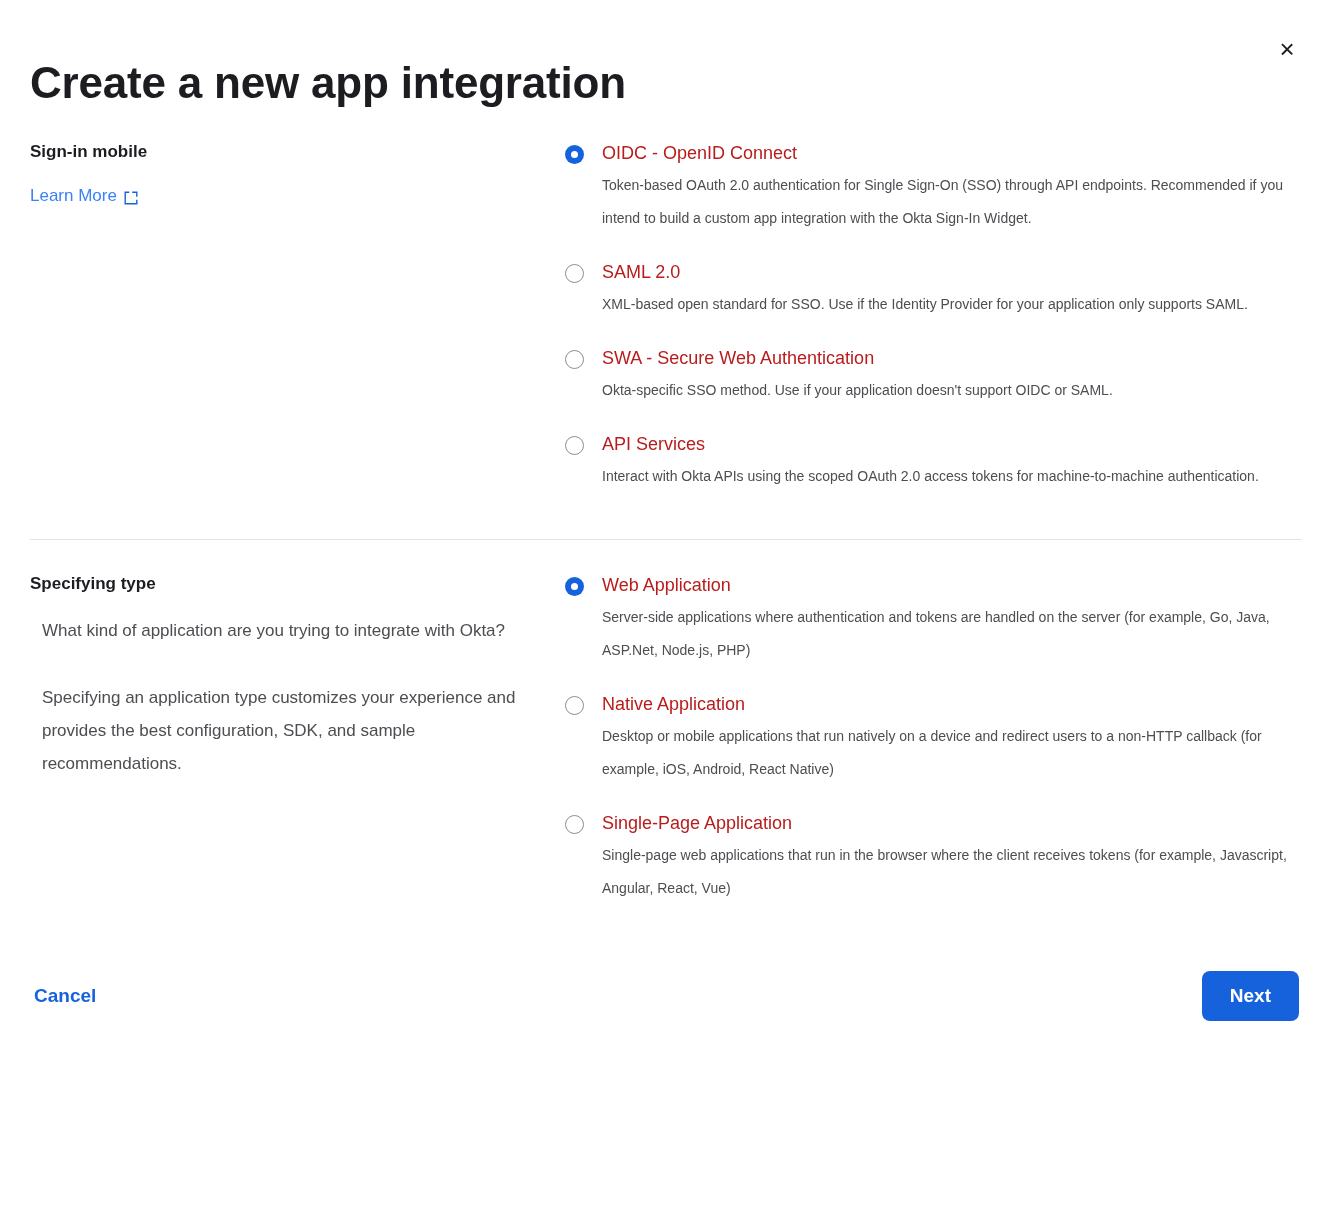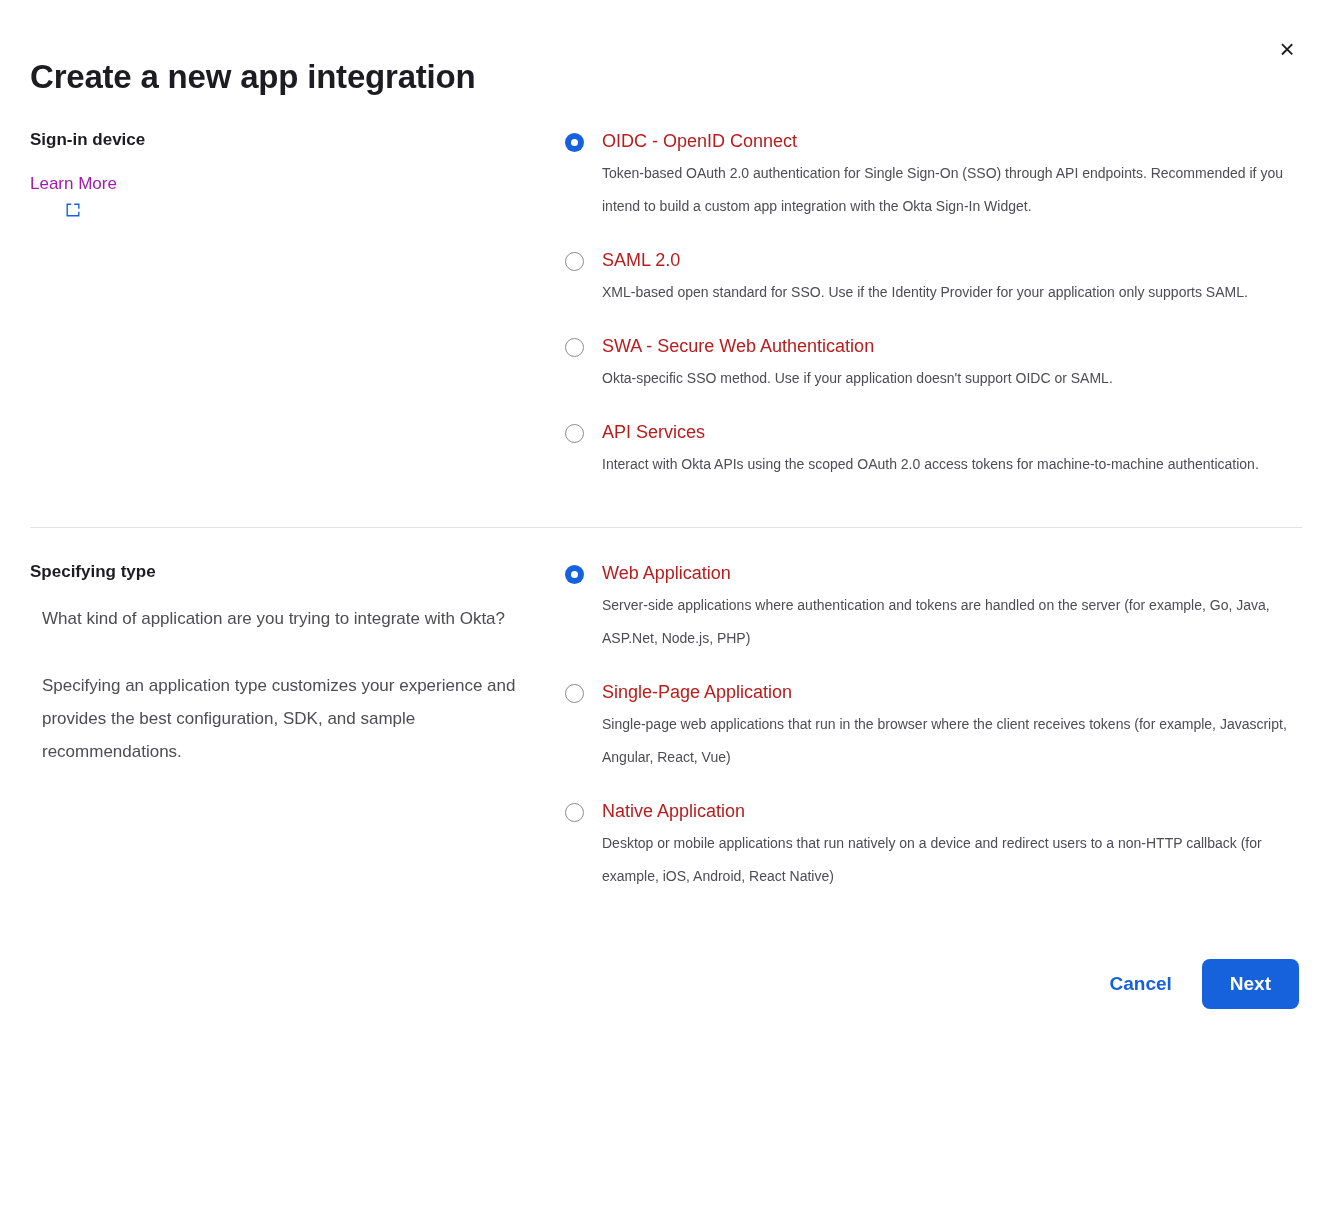--- a/index.html
+++ b/index.html
@@ -34,21 +34,21 @@
     font-size: 26px;
     line-height: 26px;
     cursor: pointer;
     display: flex;
     align-items: center;
     justify-content: center;
     padding: 0;
     font-family: "Liberation Sans", sans-serif;
   }
   .dialog-title {
-    font-size: 33px;
+    font-size: 44px;
     font-weight: bold;
     letter-spacing: -0.2px;
     margin: 0;
     padding-top: 58px;
     color: #1d1d21;
   }
   .section {
     display: flex;
     align-items: flex-start;
     padding-top: 32px;
@@ -67,25 +67,24 @@
     font-weight: bold;
     color: #1d1d21;
     margin: 0 0 0 0;
     line-height: 24px;
   }
   .learn-more {
     display: inline-flex;
     align-items: center;
     gap: 7px;
     margin-top: 22px;
-    color: #a21caf;
+    color: #3b82f6;
     font-size: 17px;
     text-decoration: none;
     cursor: pointer;
-    flex-direction: column;
   }
   .ext-icon {
     display: inline-block;
     width: 14px;
     height: 14px;
     position: relative;
     top: 1px;
   }
   .helper-text {
     font-size: 17px;
@@ -142,21 +141,21 @@
     margin: 3px 0 0 0;
     max-width: 715px;
   }
   .divider {
     height: 1px;
     background: #e1e1e6;
     margin: 46px 0 0 0;
   }
   .footer {
     display: flex;
-    justify-content: flex-end;
+    justify-content: space-between;
     align-items: center;
     gap: 26px;
     padding-top: 66px;
     padding-right: 3px;
   }
   .btn-cancel {
     border: none;
     background: transparent;
     color: #1662dd;
     font-size: 19px;
@@ -181,21 +180,21 @@
 <body>
 
 <div class="dialog">
 
   <button class="close-btn">×</button>
 
   <h1 class="dialog-title">Create a new app integration</h1>
 
   <div class="section">
     <div class="section-left">
-      <div class="section-label">Sign-in device</div>
+      <div class="section-label">Sign-in mobile</div>
       <a class="learn-more">
         <span>Learn More</span>
         <span class="ext-icon">
           <svg width="14" height="14" viewBox="0 0 14 14" fill="none" xmlns="http://www.w3.org/2000/svg">
             <path d="M5.2 1.2H1.2V12.8H12.8V8.8" stroke="#1662dd" stroke-width="1.4" fill="none"></path>
             <path d="M8.2 1.2H12.8V5.8" stroke="#1662dd" stroke-width="1.4" fill="none"></path>
           </svg>
         </span>
       </a>
     </div>
@@ -253,30 +252,30 @@
           <span class="radio-outer checked"></span>
           <div class="radio-text">
             <div class="radio-title">Web Application</div>
             <div class="radio-desc">Server-side applications where authentication and tokens are handled on the server (for example, Go, Java, ASP.Net, Node.js, PHP)</div>
           </div>
         </div>
 
         <div class="radio-row">
           <span class="radio-outer"></span>
           <div class="radio-text">
+            <div class="radio-title">Native Application</div>
+            <div class="radio-desc">Desktop or mobile applications that run natively on a device and redirect users to a non-HTTP callback (for example, iOS, Android, React Native)</div>
+          </div>
+        </div>
+
+        <div class="radio-row">
+          <span class="radio-outer"></span>
+          <div class="radio-text">
             <div class="radio-title">Single-Page Application</div>
             <div class="radio-desc">Single-page web applications that run in the browser where the client receives tokens (for example, Javascript, Angular, React, Vue)</div>
-          </div>
-        </div>
-
-        <div class="radio-row">
-          <span class="radio-outer"></span>
-          <div class="radio-text">
-            <div class="radio-title">Native Application</div>
-            <div class="radio-desc">Desktop or mobile applications that run natively on a device and redirect users to a non-HTTP callback (for example, iOS, Android, React Native)</div>
           </div>
         </div>
       </div>
 
     </div>
   </div>
 
   <div class="footer">
     <button class="btn-cancel">Cancel</button>
     <button class="btn-next">Next</button>

